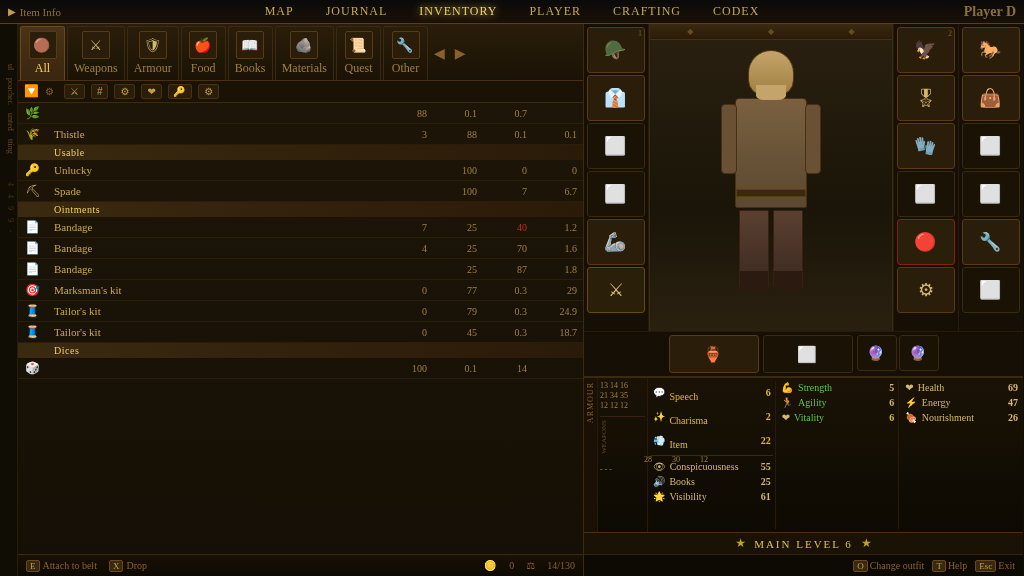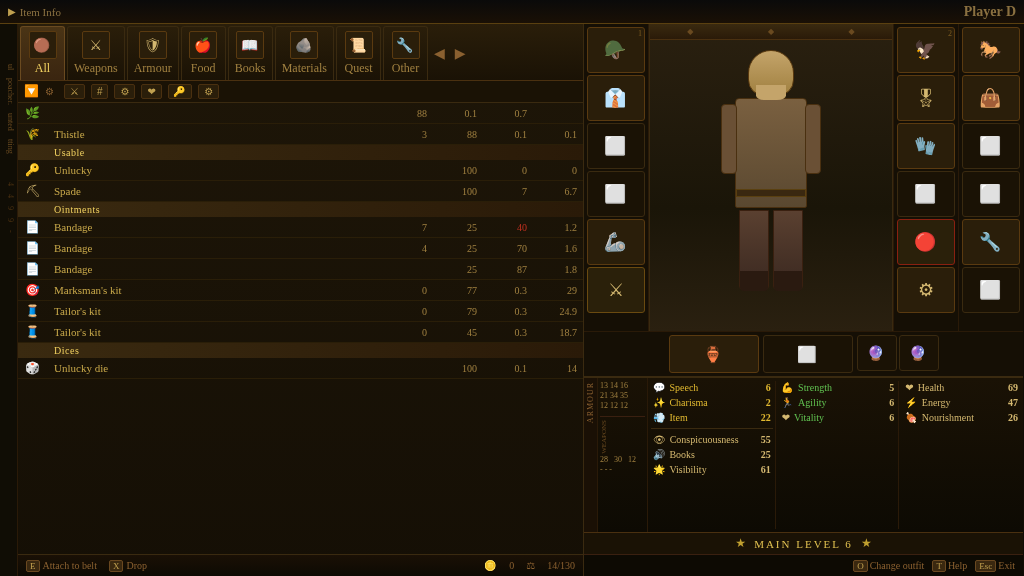--- a/index.html
+++ b/index.html
@@ -256,21 +256,21 @@
       gap: 4px;
       padding: 1px 2px;
     }
     .stat-icon {
       font-size: 10px;
     }
     .stat-name {
       flex: 1;
       font-size: 10px;
     }
-    .stat-name.yellow { color: #e0b830; }
+    .stat-name.yellow { color: #e0b830; margin-top: 9px; }
     .stat-name.green { color: #60c050; }
     .stat-val {
       font-size: 10px;
       font-weight: bold;
       text-align: right;
       min-width: 20px;
     }
     .stat-val.yellow { color: #e0b830; }
 
     
@@ -362,20 +362,28 @@
   </style>
 </head>
 <body>
 
 <div style="width:1024px;height:576px;overflow:hidden;position:relative;background:#100d05;">
 
   <div class="top-nav">
     <div class="top-nav-left">
       <span style="font-size:10px;color:#c0a050;">▶</span>
       <span>Item Info</span>
+    </div>
+    <div class="top-nav-center">
+      <span class="nav-item">MAP</span>
+      <span class="nav-item">JOURNAL</span>
+      <span class="nav-item active">INVENTORY</span>
+      <span class="nav-item">PLAYER</span>
+      <span class="nav-item">CRAFTING</span>
+      <span class="nav-item">CODEX</span>
     </div>
     <div class="top-nav-right">Player D</div>
   </div>
 
   <div class="main-layout">
 
     <div class="left-side-bar">
       <span style="font-size:8px;color:#6a4a20;">ul</span>
       <span style="font-size:8px;color:#6a4a20;">poacher.</span>
       <span style="font-size:8px;color:#6a4a20;">unted</span>
@@ -533,21 +541,20 @@
           <div class="item-val">0</div>
           <div class="item-val">45</div>
           <div class="item-val">0.3</div>
           <div class="item-val">18.7</div>
         </div>
 
         <div class="cat-header-row">Dices</div>
 
         <div class="item-row">
           <div class="item-icon">🎲</div>
-          <div class="item-name">Unlucky die</div>
           <div class="item-val"></div>
           <div class="item-val">100</div>
           <div class="item-val">0.1</div>
           <div class="item-val">14</div>
         </div>
 
       </div>
 
       <div class="bottom-bar">
         <div class="bottom-actions">
@@ -664,21 +671,21 @@
           <div style="display:flex;gap:2px;font-size:8px;color:#a08040;">
             <span>12</span>
               <span>12</span>
               <span>12</span>
           </div>
           <div style="height:6px;border-bottom:1px solid #3a2010;"></div>
 
           <div style="display:flex;align-items:center;gap:2px;margin-top:2px;">
             <span style="font-size:7px;color:#6a4a20;writing-mode:vertical-rl;transform:rotate(180deg);">WEAPONS</span>
           </div>
-          <div style="display:flex;gap:6px;font-size:8px;color:#a08040;">
+          <div style="display:flex;gap:20px;font-size:8px;color:#a08040;margin-left:44px;">
             <span>28</span>
               <span>30</span>
               <span>12</span>
           </div>
           <div style="display:flex;gap:2px;font-size:8px;color:#a08040;">
             <span>-</span>
               <span>-</span>
               <span>-</span>
           </div>
         </div>

